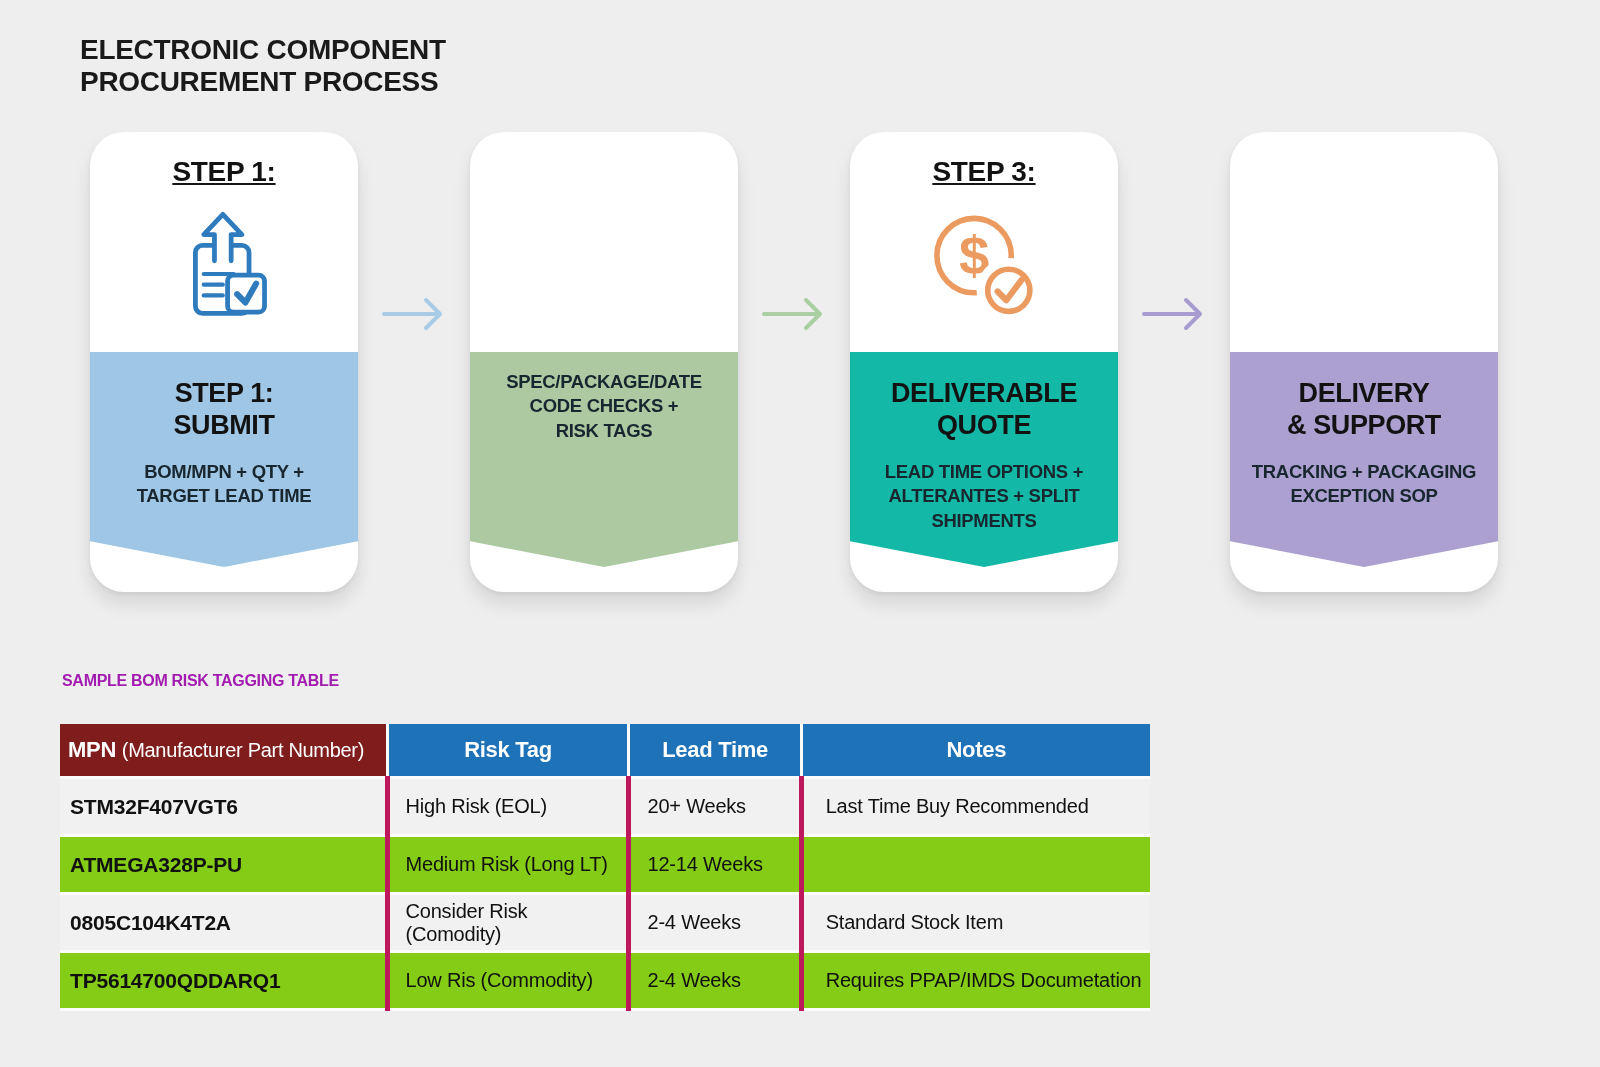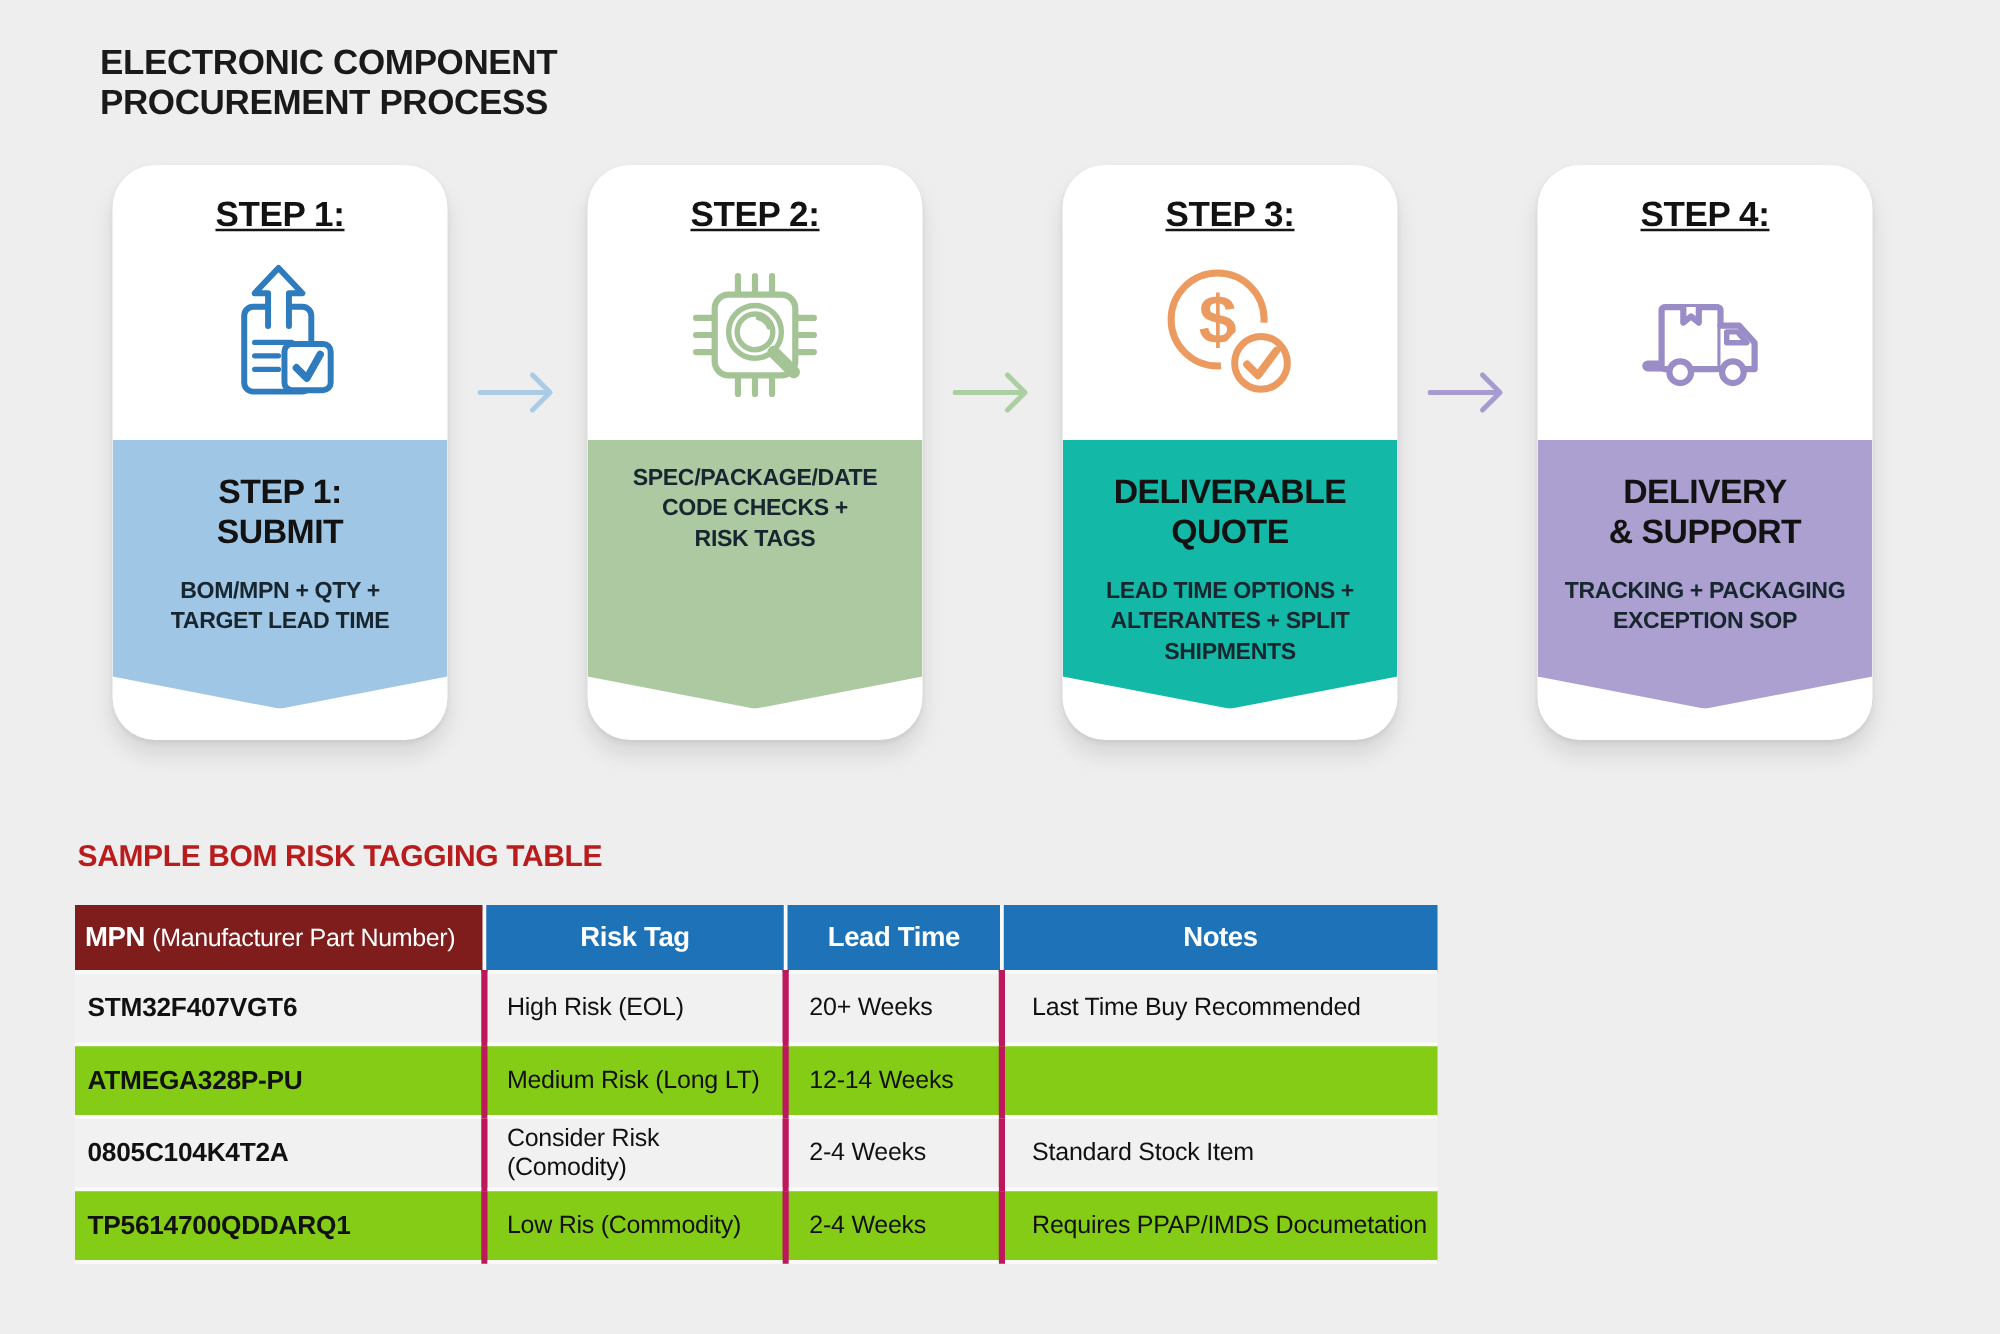--- a/index.html
+++ b/index.html
@@ -50,21 +50,21 @@
     line-height:1.32;white-space:pre-line;color:#18262f;
   }
 
   .arrow-gap{
     width:112px;flex:0 0 auto;display:flex;justify-content:center;
   }
   .arrow-gap svg{margin-top:162px;}
 
   .table-title{
     position:absolute;left:62px;top:672px;
-    font-size:24px;font-weight:700;letter-spacing:-0.3px;color:#b91c1c;
+    font-size:16px;font-weight:700;letter-spacing:-0.3px;color:#a21caf;
   }
   table.risk-table{
     position:absolute;left:60px;top:724px;width:1090px;
     border-collapse:collapse;table-layout:fixed;
   }
   .risk-table th{
     height:50px;color:#ffffff;font-size:22px;font-weight:700;letter-spacing:-0.3px;
     text-align:center;border-right:3px solid #fbfbfb;border-bottom:3px solid #fbfbfb;
   }
   .risk-table th.col-mpn{text-align:left;padding-left:8px;}
@@ -115,33 +115,20 @@
       </div>
     </div>
 
     <div class="arrow-gap">
       <svg width="64" height="40" viewBox="0 0 64 40" fill="none">
         <path d="M2 20 H56 M44 6 L58 20 L44 34" fill="none" stroke-width="4" stroke-linecap="round" stroke-linejoin="round" stroke="#a9cbe6"></path>
       </svg>
     </div>
 
     <div class="card">
-      <div class="card-top">
-        <div class="step-label">STEP 2:</div>
-        <div class="icon-wrap">
-          <svg width="124" height="124" viewBox="0 0 100 100" fill="none" stroke-linecap="round" stroke-linejoin="round" stroke="#a4c496">
-            <path d="M39 12 V24 M50 12 V24 M61 12 V24 M39 76 V88 M50 76 V88 M61 76 V88 M12 39 H24 M12 50 H24 M12 61 H24 M76 39 H88 M76 50 H88 M76 61 H88" stroke-width="4"></path>
-            <rect x="24" y="24" width="52" height="52" rx="9" fill="#ffffff" stroke-width="4"></rect>
-            <circle cx="50" cy="48" r="17" fill="#ffffff" stroke-width="3.5"></circle>
-            <circle cx="50" cy="48" r="11.5" fill="none" stroke-width="3.5"></circle>
-            <path d="M52 39 A10 10 0 0 1 59 45" fill="none" stroke-width="3"></path>
-            <path d="M62 61 L75 74" stroke-width="8"></path>
-          </svg>
-        </div>
-      </div>
       <div class="banner" style="background-color: rgb(173, 201, 162);">
         <div class="step-desc">SPEC/PACKAGE/DATE
 CODE CHECKS +
 RISK TAGS</div>
       </div>
     </div>
 
     <div class="arrow-gap">
       <svg width="64" height="40" viewBox="0 0 64 40" fill="none">
         <path d="M2 20 H56 M44 6 L58 20 L44 34" fill="none" stroke-width="4" stroke-linecap="round" stroke-linejoin="round" stroke="#abcfa2"></path>
@@ -170,34 +157,20 @@
       </div>
     </div>
 
     <div class="arrow-gap">
       <svg width="64" height="40" viewBox="0 0 64 40" fill="none">
         <path d="M2 20 H56 M44 6 L58 20 L44 34" fill="none" stroke-width="4" stroke-linecap="round" stroke-linejoin="round" stroke="#a79bd0"></path>
       </svg>
     </div>
 
     <div class="card">
-      <div class="card-top">
-        <div class="step-label">STEP 4:</div>
-        <div class="icon-wrap">
-          <svg width="124" height="124" viewBox="0 0 100 100" fill="none" stroke-linecap="round" stroke-linejoin="round" stroke="#9a8cc6">
-            <path d="M13 70 H22" stroke-width="7"></path>
-            <rect x="22" y="32" width="38" height="40" rx="2" fill="#ffffff" stroke-width="4"></rect>
-            <path d="M36 32 V42 L41 38 L46 42 V32" fill="#ffffff" stroke-width="4"></path>
-            <path d="M60 44 H72 L82 55 V72 H60" fill="#ffffff" stroke-width="4"></path>
-            <path d="M64 48 H71 L77 55 H64 Z" fill="#ffffff" stroke-width="3.5"></path>
-            <circle cx="34" cy="74" r="7" fill="#ffffff" stroke-width="4"></circle>
-            <circle cx="68" cy="74" r="7" fill="#ffffff" stroke-width="4"></circle>
-          </svg>
-        </div>
-      </div>
       <div class="banner" style="background-color: rgb(171, 160, 208);">
         <div class="step-title">DELIVERY
 &amp; SUPPORT</div>
         <div class="step-desc">TRACKING + PACKAGING
 EXCEPTION SOP</div>
       </div>
     </div>
 
   </div>
 

